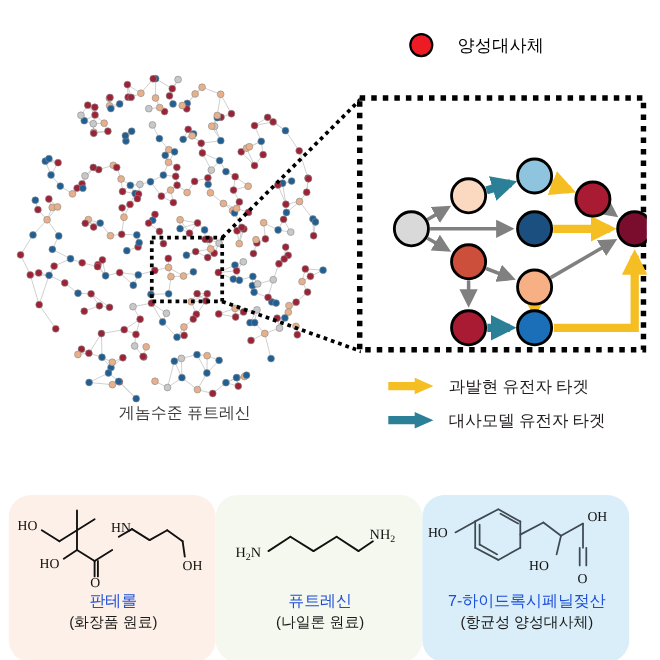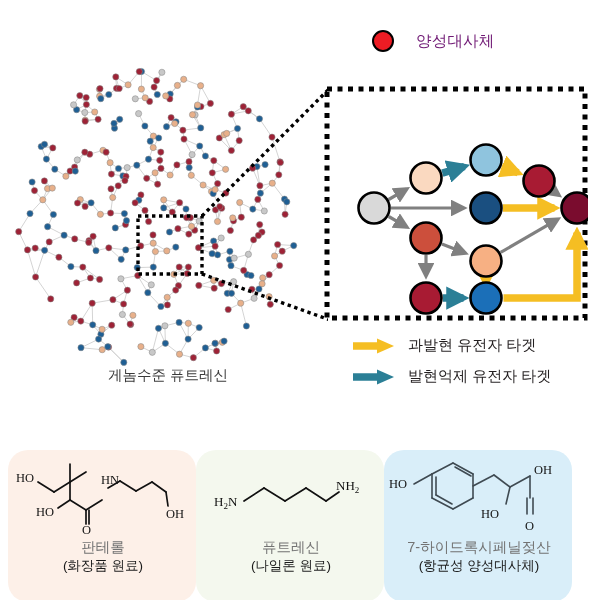--- a/index.html
+++ b/index.html
@@ -7,44 +7,44 @@
     width:600px;height:600px;background:#ffffff;
     font-family:"Liberation Sans","DejaVu Sans",sans-serif;
     overflow:hidden;position:relative;
   }
   #root{position:absolute;inset:0;}
 
   
   .legend-top{position:absolute;left:372px;top:26px;}
   .legend-row{display:flex;align-items:center;height:30px;}
   .legend-dot{width:22px;height:22px;border-radius:50%;border:2.2px solid #000;box-sizing:border-box;}
-  .legend-lbl{margin-left:22px;font-size:15.5px;color:#701a75;letter-spacing:.2px;white-space:nowrap;}
+  .legend-lbl{margin-left:22px;font-size:15.5px;color:#000000;letter-spacing:.2px;white-space:nowrap;}
 
   
   #network-panel{position:absolute;left:8px;top:58px;width:320px;height:330px;}
   #network-svg{display:block;}
   .net-caption{position:absolute;left:8px;top:366px;width:320px;text-align:center;
     font-size:14.5px;color:#3a3a3a;}
 
   
   #inset-panel{position:absolute;left:324px;top:86px;width:264px;height:235px;}
   #inset-svg{display:block;}
 
   
   .legend-arrows{position:absolute;left:352px;top:330px;}
-  .arrow-row{display:flex;align-items:center;height:31px;}
+  .arrow-row{display:flex;align-items:flex-end;height:31px;font-family:Liberation Serif, serif;}
   .arrow-lbl{margin-left:12px;font-size:15px;color:#231f20;white-space:nowrap;}
 
   
   #cards{position:absolute;left:0;top:450px;width:580px;height:165px;
     display:flex;justify-content:flex-end;padding:0 8px;box-sizing:border-box;}
   .card{width:190px;height:152px;border-radius:20px;position:relative;overflow:hidden;}
   .card-struct{position:absolute;left:0;top:4px;width:190px;height:84px;}
   .card-name{position:absolute;left:0;top:88px;width:190px;text-align:center;
-    font-size:14.5px;color:#737373;line-height:1.25;}
+    font-size:14.5px;color:#1d4ed8;line-height:1.25;}
   .card-sub{position:absolute;left:0;top:108px;width:190px;text-align:center;
     font-size:13.5px;color:#1a1a1a;line-height:1.25;}
 </style>
 </head>
 <body>
 
 <div id="root">
 
   <div class="legend-top">
     <div class="legend-row">
@@ -833,21 +833,21 @@
         <path d="M1,10 L27,10" stroke="#F5BE23" stroke-width="7.5" stroke-linecap="butt"></path>
         <path d="M25,2.5 L42,10 L25,17.5 z" fill="#F5BE23"></path>
       </svg>
       <span class="arrow-lbl">과발현 유전자 타겟</span>
     </div>
     <div class="arrow-row">
       <svg width="44" height="20" viewBox="0 0 44 20">
         <path d="M1,10 L27,10" stroke="#2B7F96" stroke-width="7.5" stroke-linecap="butt"></path>
         <path d="M25,2.5 L42,10 L25,17.5 z" fill="#2B7F96"></path>
       </svg>
-      <span class="arrow-lbl">발현억제 유전자 타겟</span>
+      <span class="arrow-lbl">대사모델 유전자 타겟</span>
     </div>
   </div>
 
   <div id="cards">
 
     <div class="card" id="card0" style="background: rgb(253, 240, 232);">
       <svg class="card-struct" viewBox="0 0 190 84">
         <g stroke="#111" stroke-width="1.7" fill="none" stroke-linecap="round">
           <path d="M30,28 L46,38"></path>
           <path d="M46,38 L62,28"></path>

